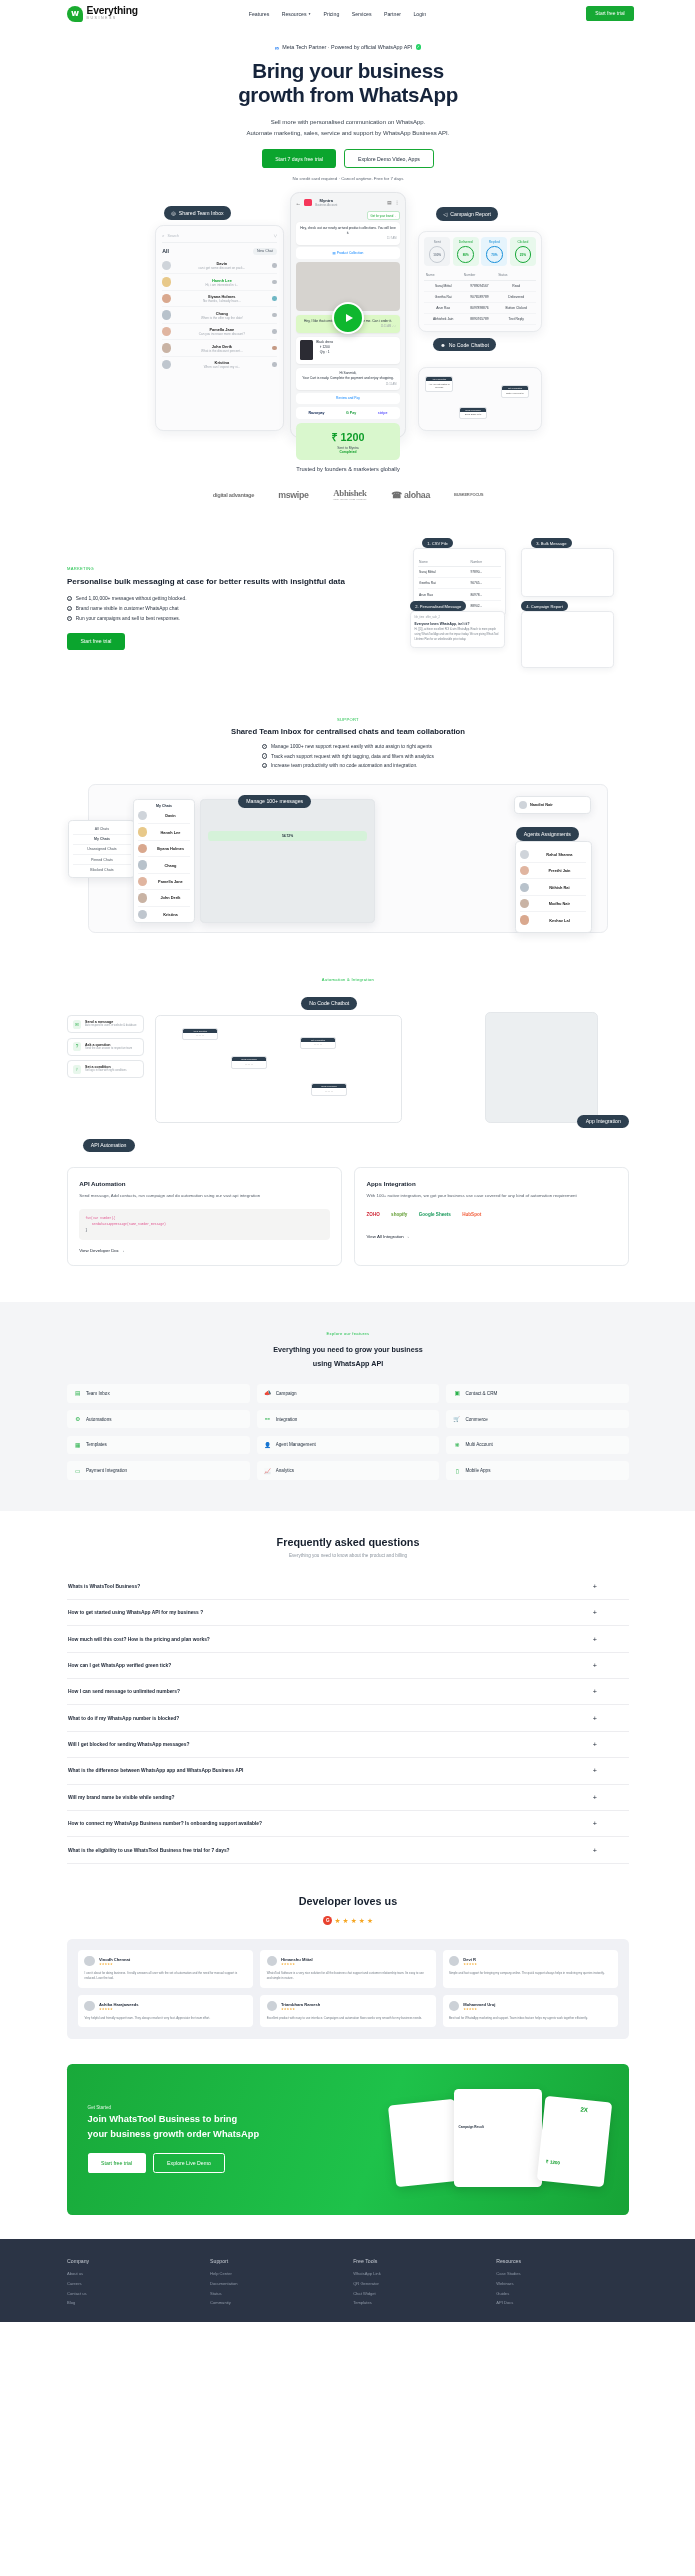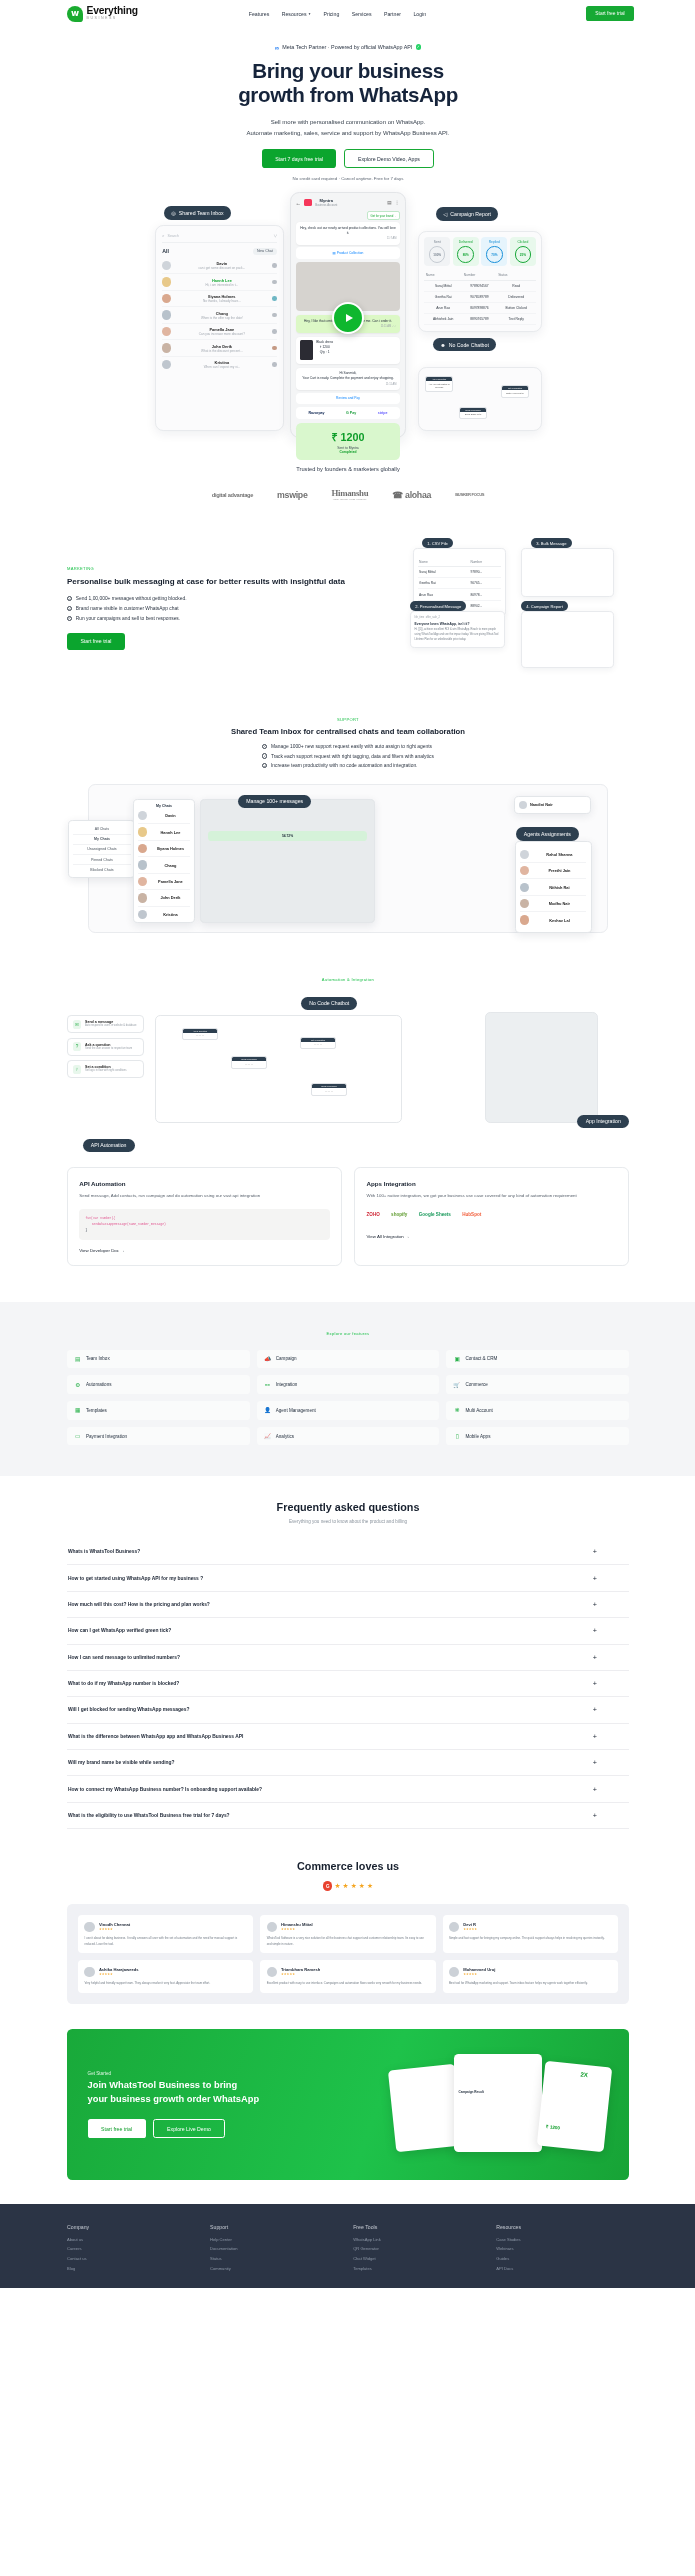--- a/index.html
+++ b/index.html
@@ -443,21 +443,21 @@
           </div>
       </div>
     </div>
   </div>
 
   <div class="trusted">
     <h4>Trusted by founders &amp; marketers globally</h4>
     <div class="logos">
       <div class="logo-i" style="font-size:5.7px;">digital advantage</div>
       <div class="logo-i"><span>mswipe</span></div>
-      <div class="logo-i" style="font-family:'Liberation Serif',serif;"><span>Himanshu</span><small>Think Thyroid. Think Thyrocare.</small></div>
+      <div class="logo-i" style="font-family:'Liberation Serif',serif;"><span>Abhishek</span><small>Think Thyroid. Think Thyrocare.</small></div>
       <div class="logo-i">☎ <span>alohaa</span></div>
       <div class="logo-i" style="font-size:4.1px;">BUSKER FOCUS</div>
     </div>
   </div>
 
   <div class="inner sec-mkt">
     <div style="flex:1;">
       <div class="kicker">MARKETING</div>
       <h2 class="blk">Personalise bulk messaging at case for better results with insightful data</h2>
       <ul class="checks">
@@ -714,20 +714,24 @@
         </div>
         <br>
         <a class="link-arrow">View All Integration →</a>
       </div>
     </div>
   </div>
 
   <div class="sec-feat">
     <div class="inner">
       <div class="kicker c">Explore our features</div>
+      <h2>
+        <span>Everything you need to grow your business</span><br>
+        <span>using WhatsApp API</span>
+      </h2>
       <div class="grid">
         <div class="gcell">
             <span class="gic">▤</span>
             <span class="gtxt">Team Inbox</span>
           </div>
         <div class="gcell">
             <span class="gic">📣</span>
             <span class="gtxt">Campaign</span>
           </div>
         <div class="gcell">
@@ -819,21 +823,21 @@
           <span class="faq-plus">+</span>
         </div>
       <div class="faq-item">
           <span class="faq-q">What is the eligibility to use WhatsTool Business free trial for 7 days?</span>
           <span class="faq-plus">+</span>
         </div>
     </div>
   </div>
 
   <div class="inner sec-test">
-    <h2>Commerce loves us</h2>
+    <h2>Developer loves us</h2>
     <div class="stars">
       <span class="g-badge">G</span>
       <span class="star">★</span>
       <span class="star">★</span>
       <span class="star">★</span>
       <span class="star">★</span>
       <span class="star">★</span>
     </div>
     <div class="t-wrap">
       <div class="t-grid">

